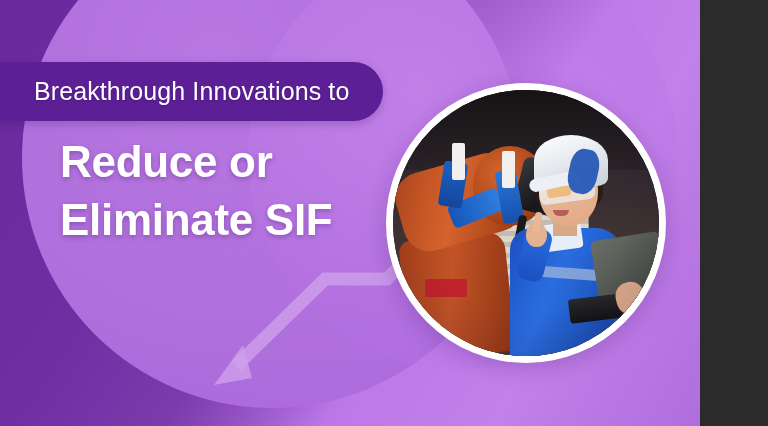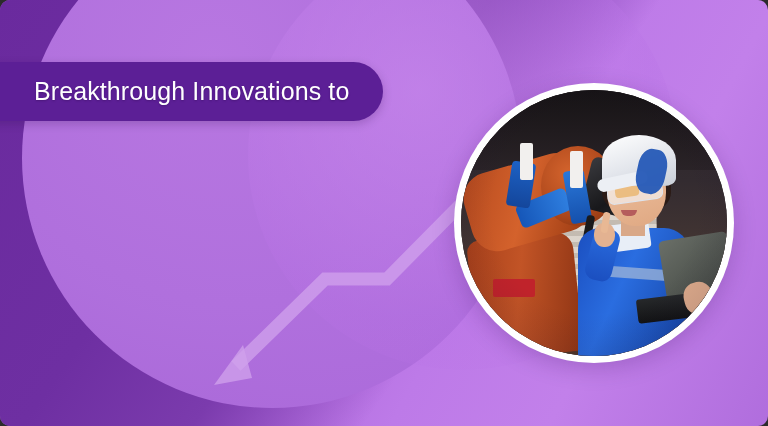--- a/index.html
+++ b/index.html
@@ -1,24 +1,23 @@
 <!DOCTYPE html>
 <html><head>
 <meta charset="utf-8">
 <style>
   html,body{margin:0;padding:0;background:#2b2b2b;}
   *{box-sizing:border-box;}
 
   #banner{
     position:relative;
-    width:768px;height:426px;
+    width:700px;height:426px;
     overflow:hidden;
     font-family:"Liberation Sans", sans-serif;
     background:linear-gradient(118deg,#9a52c9 0%,#9d55cb 18%,#ad66da 42%,#bd7ae8 62%,#c280ea 78%,#b06ddd 100%);
-    border-radius:10px;
   }
 
   
   .dark-wash{
     position:absolute;inset:0;
     background:linear-gradient(125deg,#6a2a9e 0%,#6e2fa2 30%,#7b3bad 46%,rgba(140,78,196,0) 62%);
     pointer-events:none;
   }
 
   
@@ -157,20 +156,24 @@
     <g fill="none" stroke="#cfa0ec" stroke-width="13" stroke-linejoin="miter" opacity="0.78">
       <path d="M468 197 L387 279 L325 279 L236 366"></path>
     </g>
     <polygon points="214,385 252,378 243,345" fill="#cfa0ec" opacity="0.78"></polygon>
   </svg>
 
   <div class="eyebrow">
     <span>Breakthrough Innovations to</span>
   </div>
 
+  <div class="headline">
+    <span class="l1">Reduce or</span>
+    <span class="l2">Eliminate SIF</span>
+  </div>
 
   <div class="photo">
     <div class="photo-inner">
       <div class="ph scene-bg"></div>
       <div class="ph dark-top"></div>
       <div class="ph wall-slats"></div>
       <div class="ph floor"></div>
 
       <div class="ph robo-base"></div>
       <div class="ph robo-seg1"></div>

